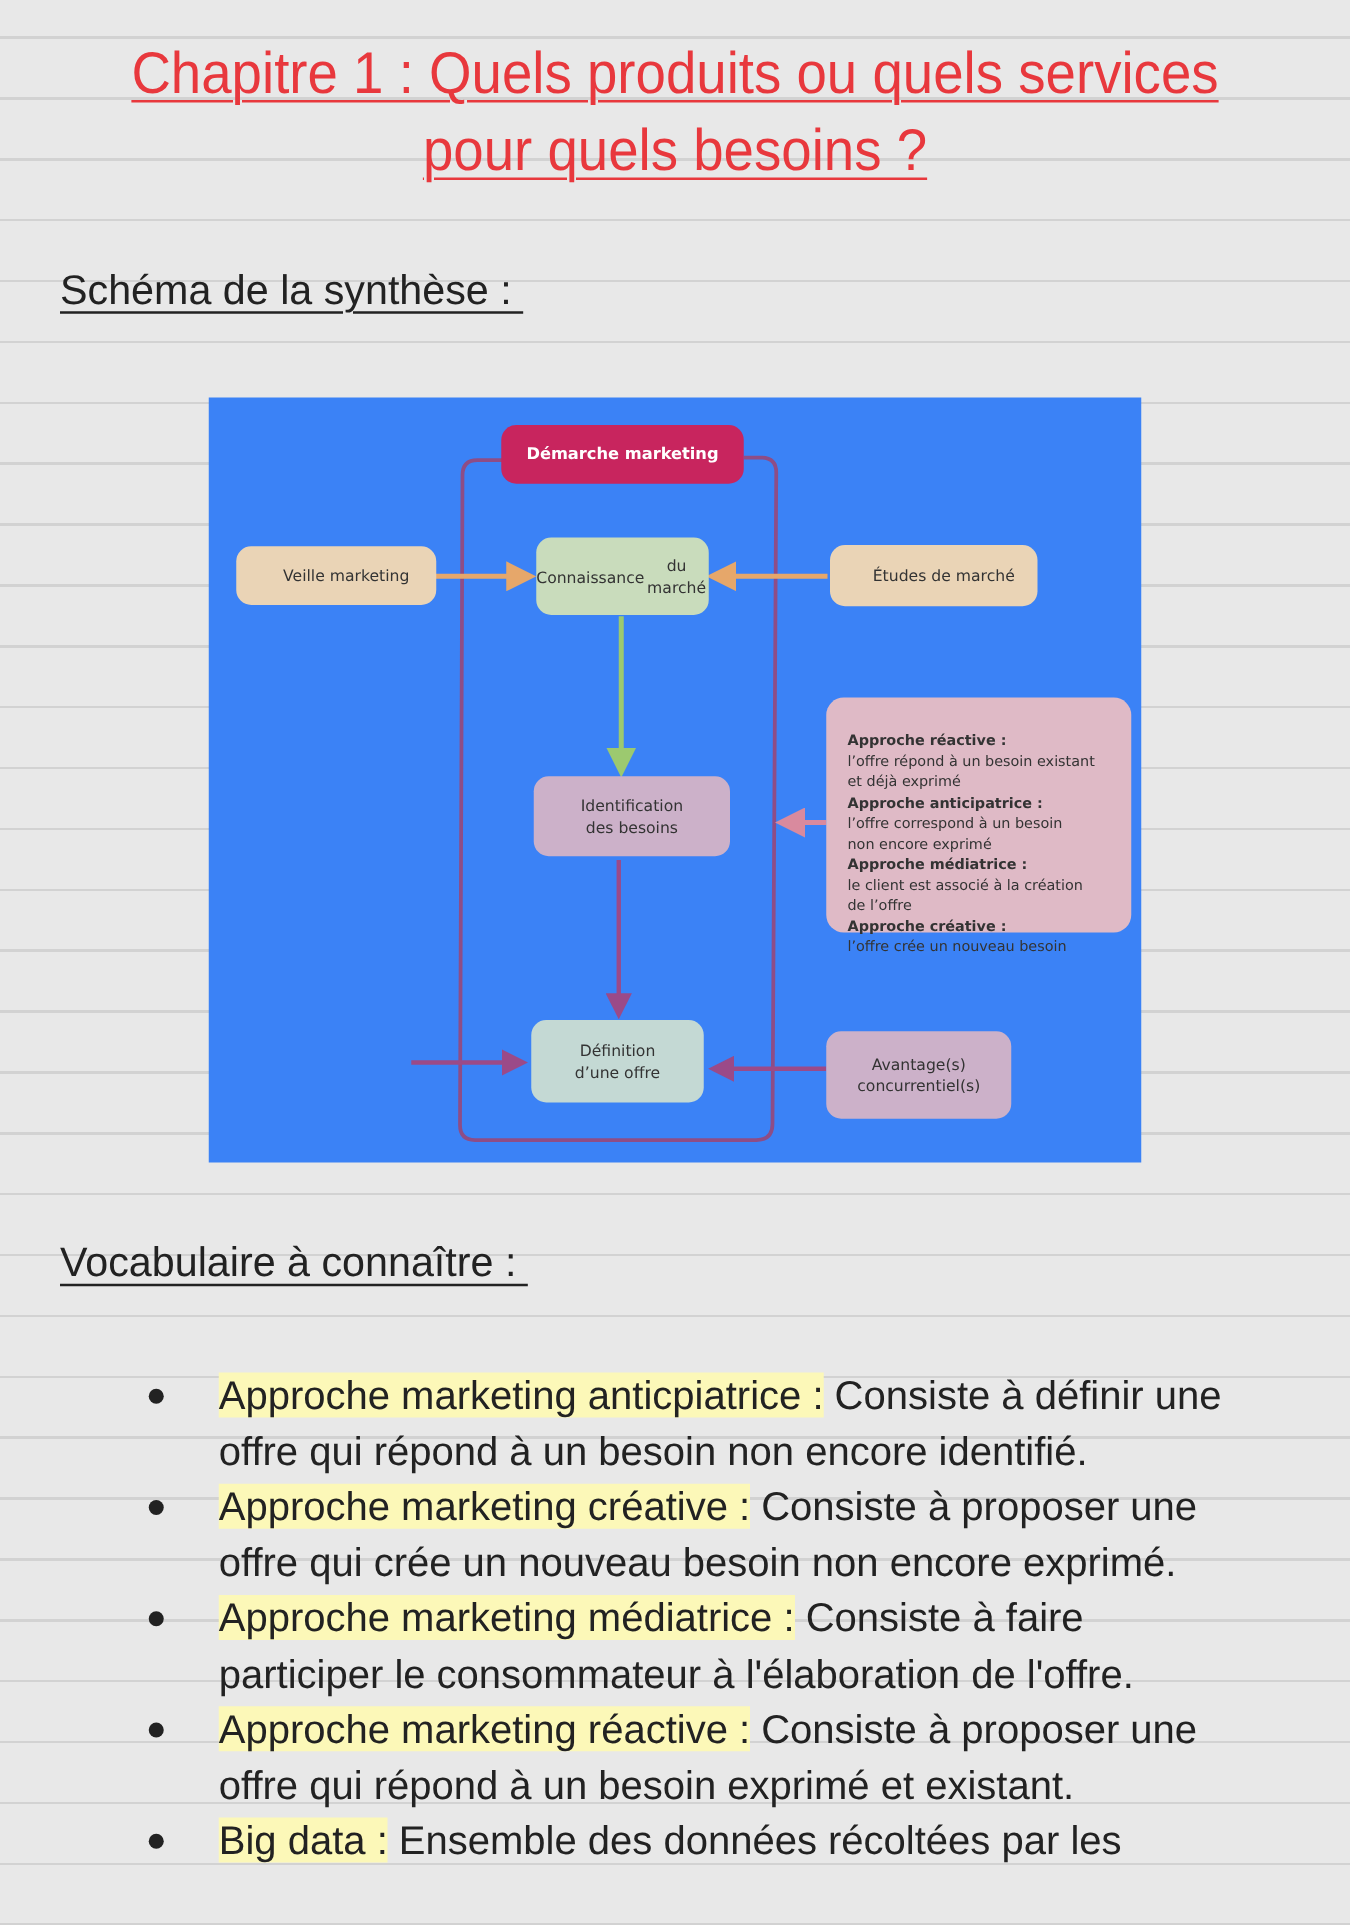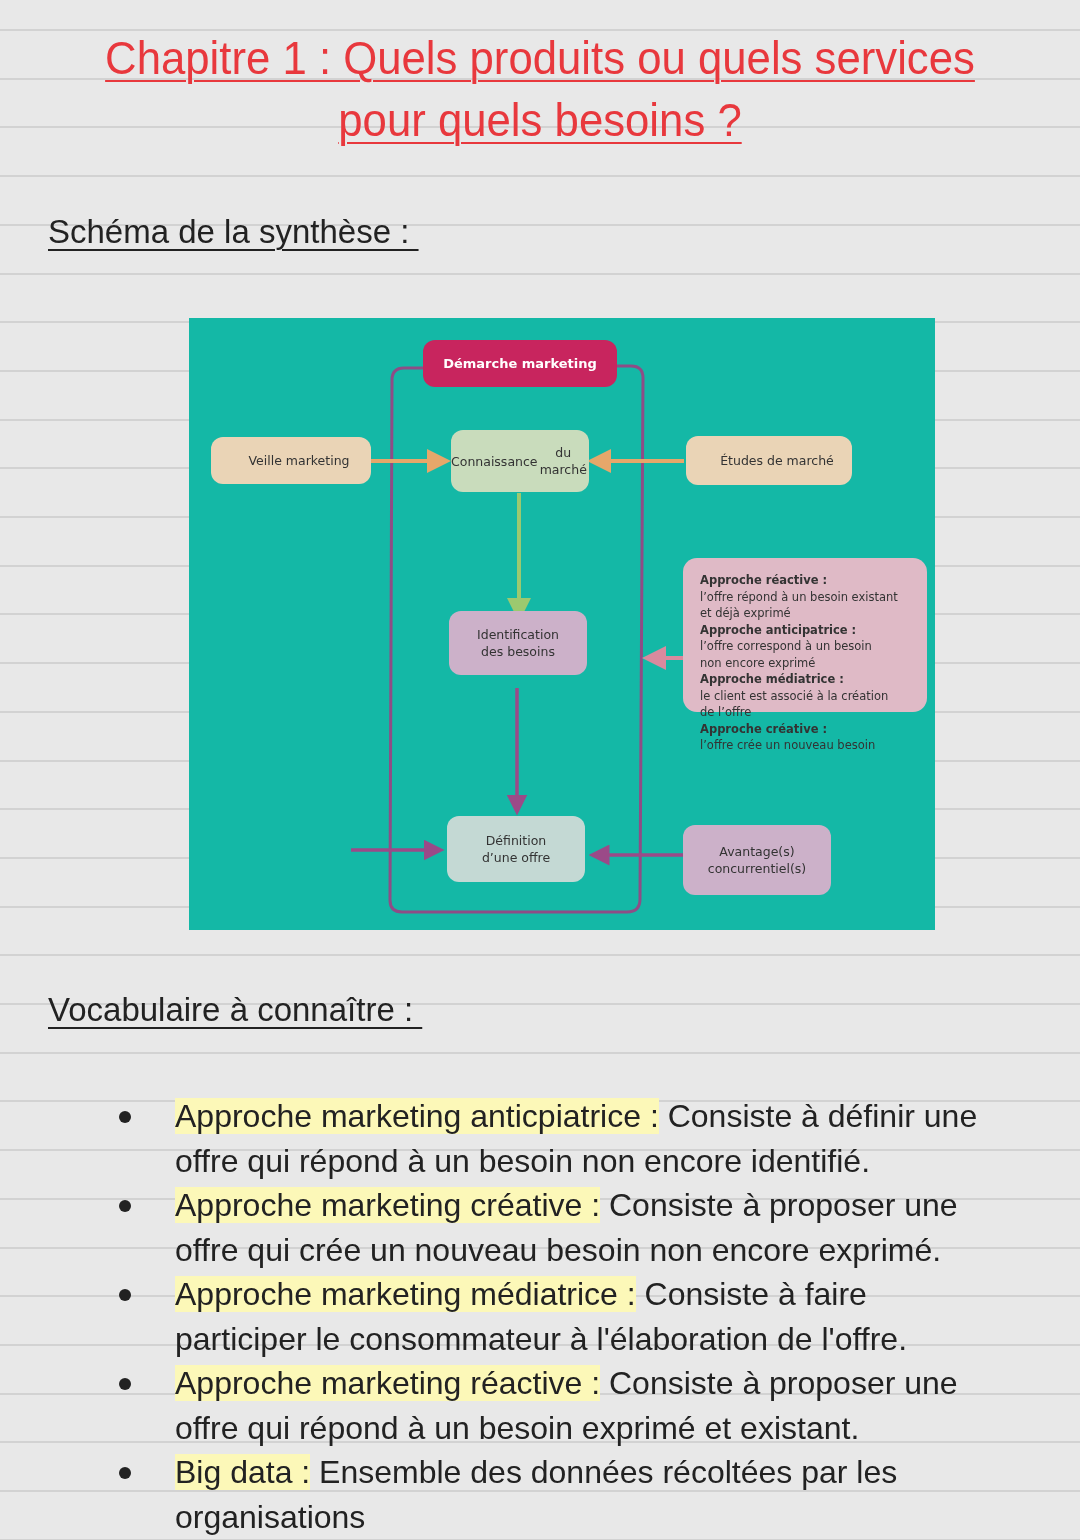--- a/index.html
+++ b/index.html
@@ -23,35 +23,35 @@
       position: absolute; left: 48px; font-size: 33px; color: #222;
       text-decoration: underline; text-decoration-thickness: 2px; text-underline-offset: 6px;
       white-space: pre;
     }
     .sh1 { top: 213px; }
     .sh2 { top: 991px; }
 
     
     .diagram {
       position: absolute; left: 167px; top: 318px; width: 746px; height: 612px;
-      background: #14b8a6; overflow: hidden; margin-left: 22px;
+      background: #3b82f6; overflow: hidden;
     }
     .diagram svg { position: absolute; left: 0; top: 0; }
     .box {
       position: absolute; border-radius: 12px; display: flex; align-items: center; justify-content: center;
       text-align: center; font-family: "DejaVu Sans", sans-serif; font-size: 12.5px; line-height: 17px; color: #333;
     }
     .box-title { background: #c8255e; color: #fff; font-weight: bold; font-size: 13px; border-radius: 12px; }
     .box-peach { background: #ead4b6; padding-left: 16px; }
     .box-green { background: #c9dcbc; }
     .box-mauve { background: #ccb1c9; }
     .box-teal  { background: #c4d9d4; }
     .approches {
-      position: absolute; left: 494px; top: 240px; width: 244px; height: 154px;
-      background: #dfbac6; border-radius: 14px; padding: 14px 0 0 17px; box-sizing: border-box;
+      position: absolute; left: 494px; top: 240px; width: 244px; height: 188px;
+      background: #dfbac6; border-radius: 14px; padding: 26px 0 0 17px; box-sizing: border-box;
       font-family: "DejaVu Sans", sans-serif; font-size: 11.5px; line-height: 16.5px; color: #333;
     }
     .approches .ah { font-weight: bold; display: block; }
     .approches .ad { display: block; }
 
     
     .vocab { position: absolute; left: 0; top: 1094px; width: 988px; }
     .vitem { position: relative; padding-left: 175px; width: 860px; font-size: 32px; line-height: 44.5px; color: #222; }
     .bullet {
       position: absolute; left: 119px; top: 17px; width: 12px; height: 12px; border-radius: 50%; background: #222;
@@ -97,21 +97,21 @@
     <line x1="494" y1="537" x2="410" y2="537" stroke="#9b4a88" stroke-width="3.5" marker-end="url(#am)"></line>
   </svg>
 
   <div class="box box-title" style="left:234px;top:22px;width:194px;height:47px;">Démarche marketing</div>
   <div class="box box-peach" style="left:22px;top:119px;width:144px;height:47px;">Veille marketing</div>
   <div class="box box-green" style="left:262px;top:112px;width:138px;height:62px;flex-direction:row;">
     <span>Connaissance</span>
     <span>du marché</span>
   </div>
   <div class="box box-peach" style="left:497px;top:118px;width:150px;height:49px;">Études de marché</div>
-  <div class="box box-mauve" style="left:260px;top:293px;width:138px;height:64px;flex-direction:column;justify-content:center;">
+  <div class="box box-mauve" style="left:260px;top:303px;width:157px;height:64px;flex-direction:column;justify-content:center;">
     <span>Identification</span>
     <span>des besoins</span>
   </div>
 
   <div class="approches">
     <span class="ah">Approche réactive :</span>
     <span class="ad">l’offre répond à un besoin existant</span>
     <span class="ad">et déjà exprimé</span>
     <span class="ah">Approche anticipatrice :</span>
     <span class="ad">l’offre correspond à un besoin</span>
@@ -152,15 +152,14 @@
     <span>participer le consommateur à l'élaboration de l'offre.</span>
   </div>
   <div class="vitem">
     <span class="bullet"></span>
     <span class="term">Approche marketing réactive :</span><span> Consiste à proposer une</span><br>
     <span>offre qui répond à un besoin exprimé et existant.</span>
   </div>
   <div class="vitem">
     <span class="bullet"></span>
     <span class="term">Big data :</span><span> Ensemble des données récoltées par les</span><br>
-    <span>organisations</span>
   </div>
 </div>
 
 </body></html>

